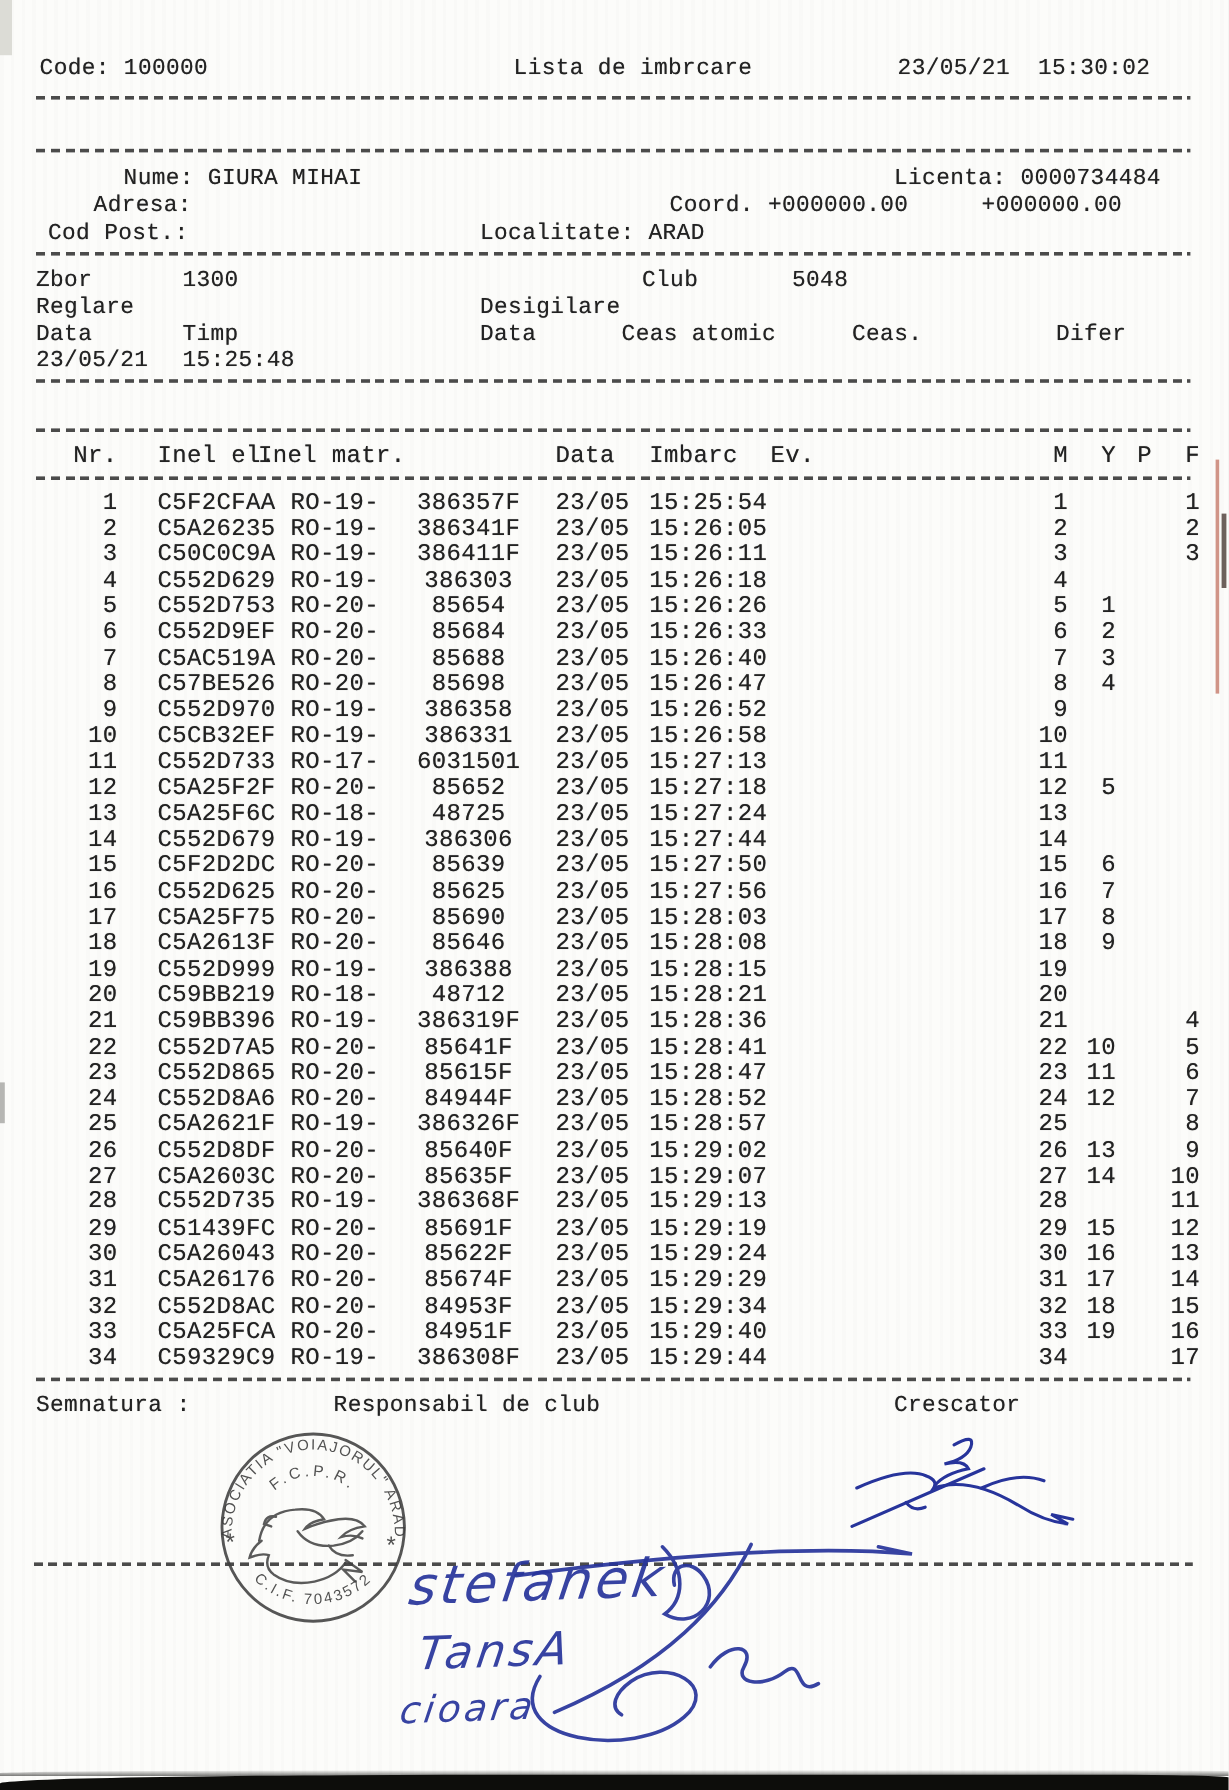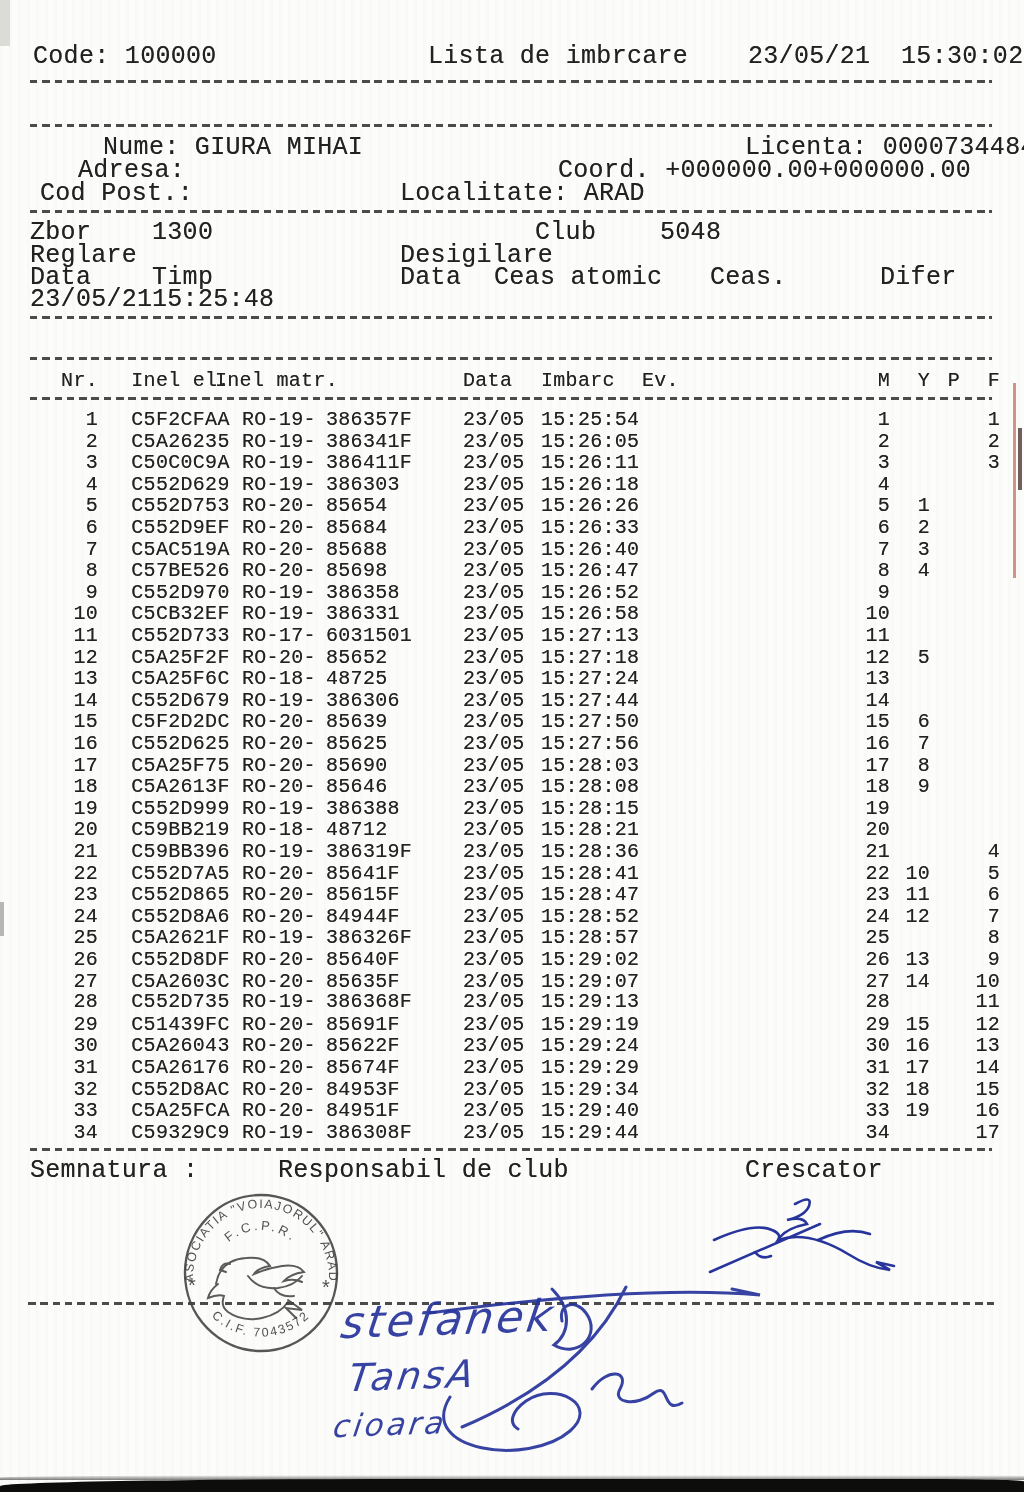--- a/index.html
+++ b/index.html
@@ -6,35 +6,35 @@
   #sheet{
     position:relative;width:1024px;height:1492px;margin:0 auto;
     background:
       repeating-linear-gradient(90deg, rgba(0,0,0,0.012) 0 3px, rgba(0,0,0,0) 3px 9px),
       #fcfcfa;
     overflow:hidden;
     font-family:"Liberation Mono","DejaVu Sans Mono",monospace;
     color:#1f1f1f;
   }
   .t{
-    position:absolute;white-space:pre;font-size:25px;letter-spacing:.3px;
+    position:absolute;white-space:pre;font-size:19px;letter-spacing:.3px;
     color:#222;text-shadow:0 0 .6px rgba(20,20,20,.55);line-height:22px;
   }
   .dash{
     position:absolute;left:30px;width:962px;height:3px;
     background:repeating-linear-gradient(90deg,#2c2c2c 0 7.5px,transparent 7.5px 12.3px);
     opacity:.85;
   }
   .row{position:absolute;left:30px;width:980px;height:21.6px;}
   .row .c{position:absolute;top:0;white-space:pre;font-size:20px;letter-spacing:.3px;color:#222;
           text-shadow:0 0 .6px rgba(20,20,20,.55);}
   .c-nr{left:0;width:68px;text-align:right;}
   .c-inel{left:78px;width:145px;text-align:center;}
   .c-seria{left:212px;width:95px;}
-  .c-matr{left:296px;width:129px;text-align:left;}
+  .c-matr{left:296px;width:129px;text-align:center;}
   .c-data{left:433px;width:75px;}
   .c-imbarc{left:511px;width:118px;}
   .c-ev{left:612px;width:180px;}
   .c-m{left:802px;width:58px;text-align:right;}
   .c-y{left:862px;width:38px;text-align:right;}
   .c-p{left:902px;width:28px;text-align:right;}
   .c-f{left:932px;width:38px;text-align:right;}
   .hmatr{left:185px;}
   .ink{position:absolute;}
   .hand{
@@ -83,21 +83,21 @@
   <div class="t" style="left:152px;top:222px">1300</div>
   <div class="t" style="left:535px;top:222px">Club</div>
   <div class="t" style="left:660px;top:222px">5048</div>
 
   <div class="t" style="left:30px;top:245px">Reglare</div>
   <div class="t" style="left:400px;top:245px">Desigilare</div>
 
   <div class="t" style="left:30px;top:267px">Data</div>
   <div class="t" style="left:152px;top:267px">Timp</div>
   <div class="t" style="left:400px;top:267px">Data</div>
-  <div class="t" style="left:494px;top:267px">Ceas atomic</div>
+  <div class="t" style="left:518px;top:267px">Ceas atomic</div>
   <div class="t" style="left:710px;top:267px">Ceas.</div>
   <div class="t" style="left:880px;top:267px">Difer</div>
 
   <div class="t" style="left:30px;top:289px">23/05/21</div>
   <div class="t" style="left:152px;top:289px">15:25:48</div>
 
   <div class="dash" style="top:316px"></div>
 
 
   <div class="dash" style="top:357px"></div>

